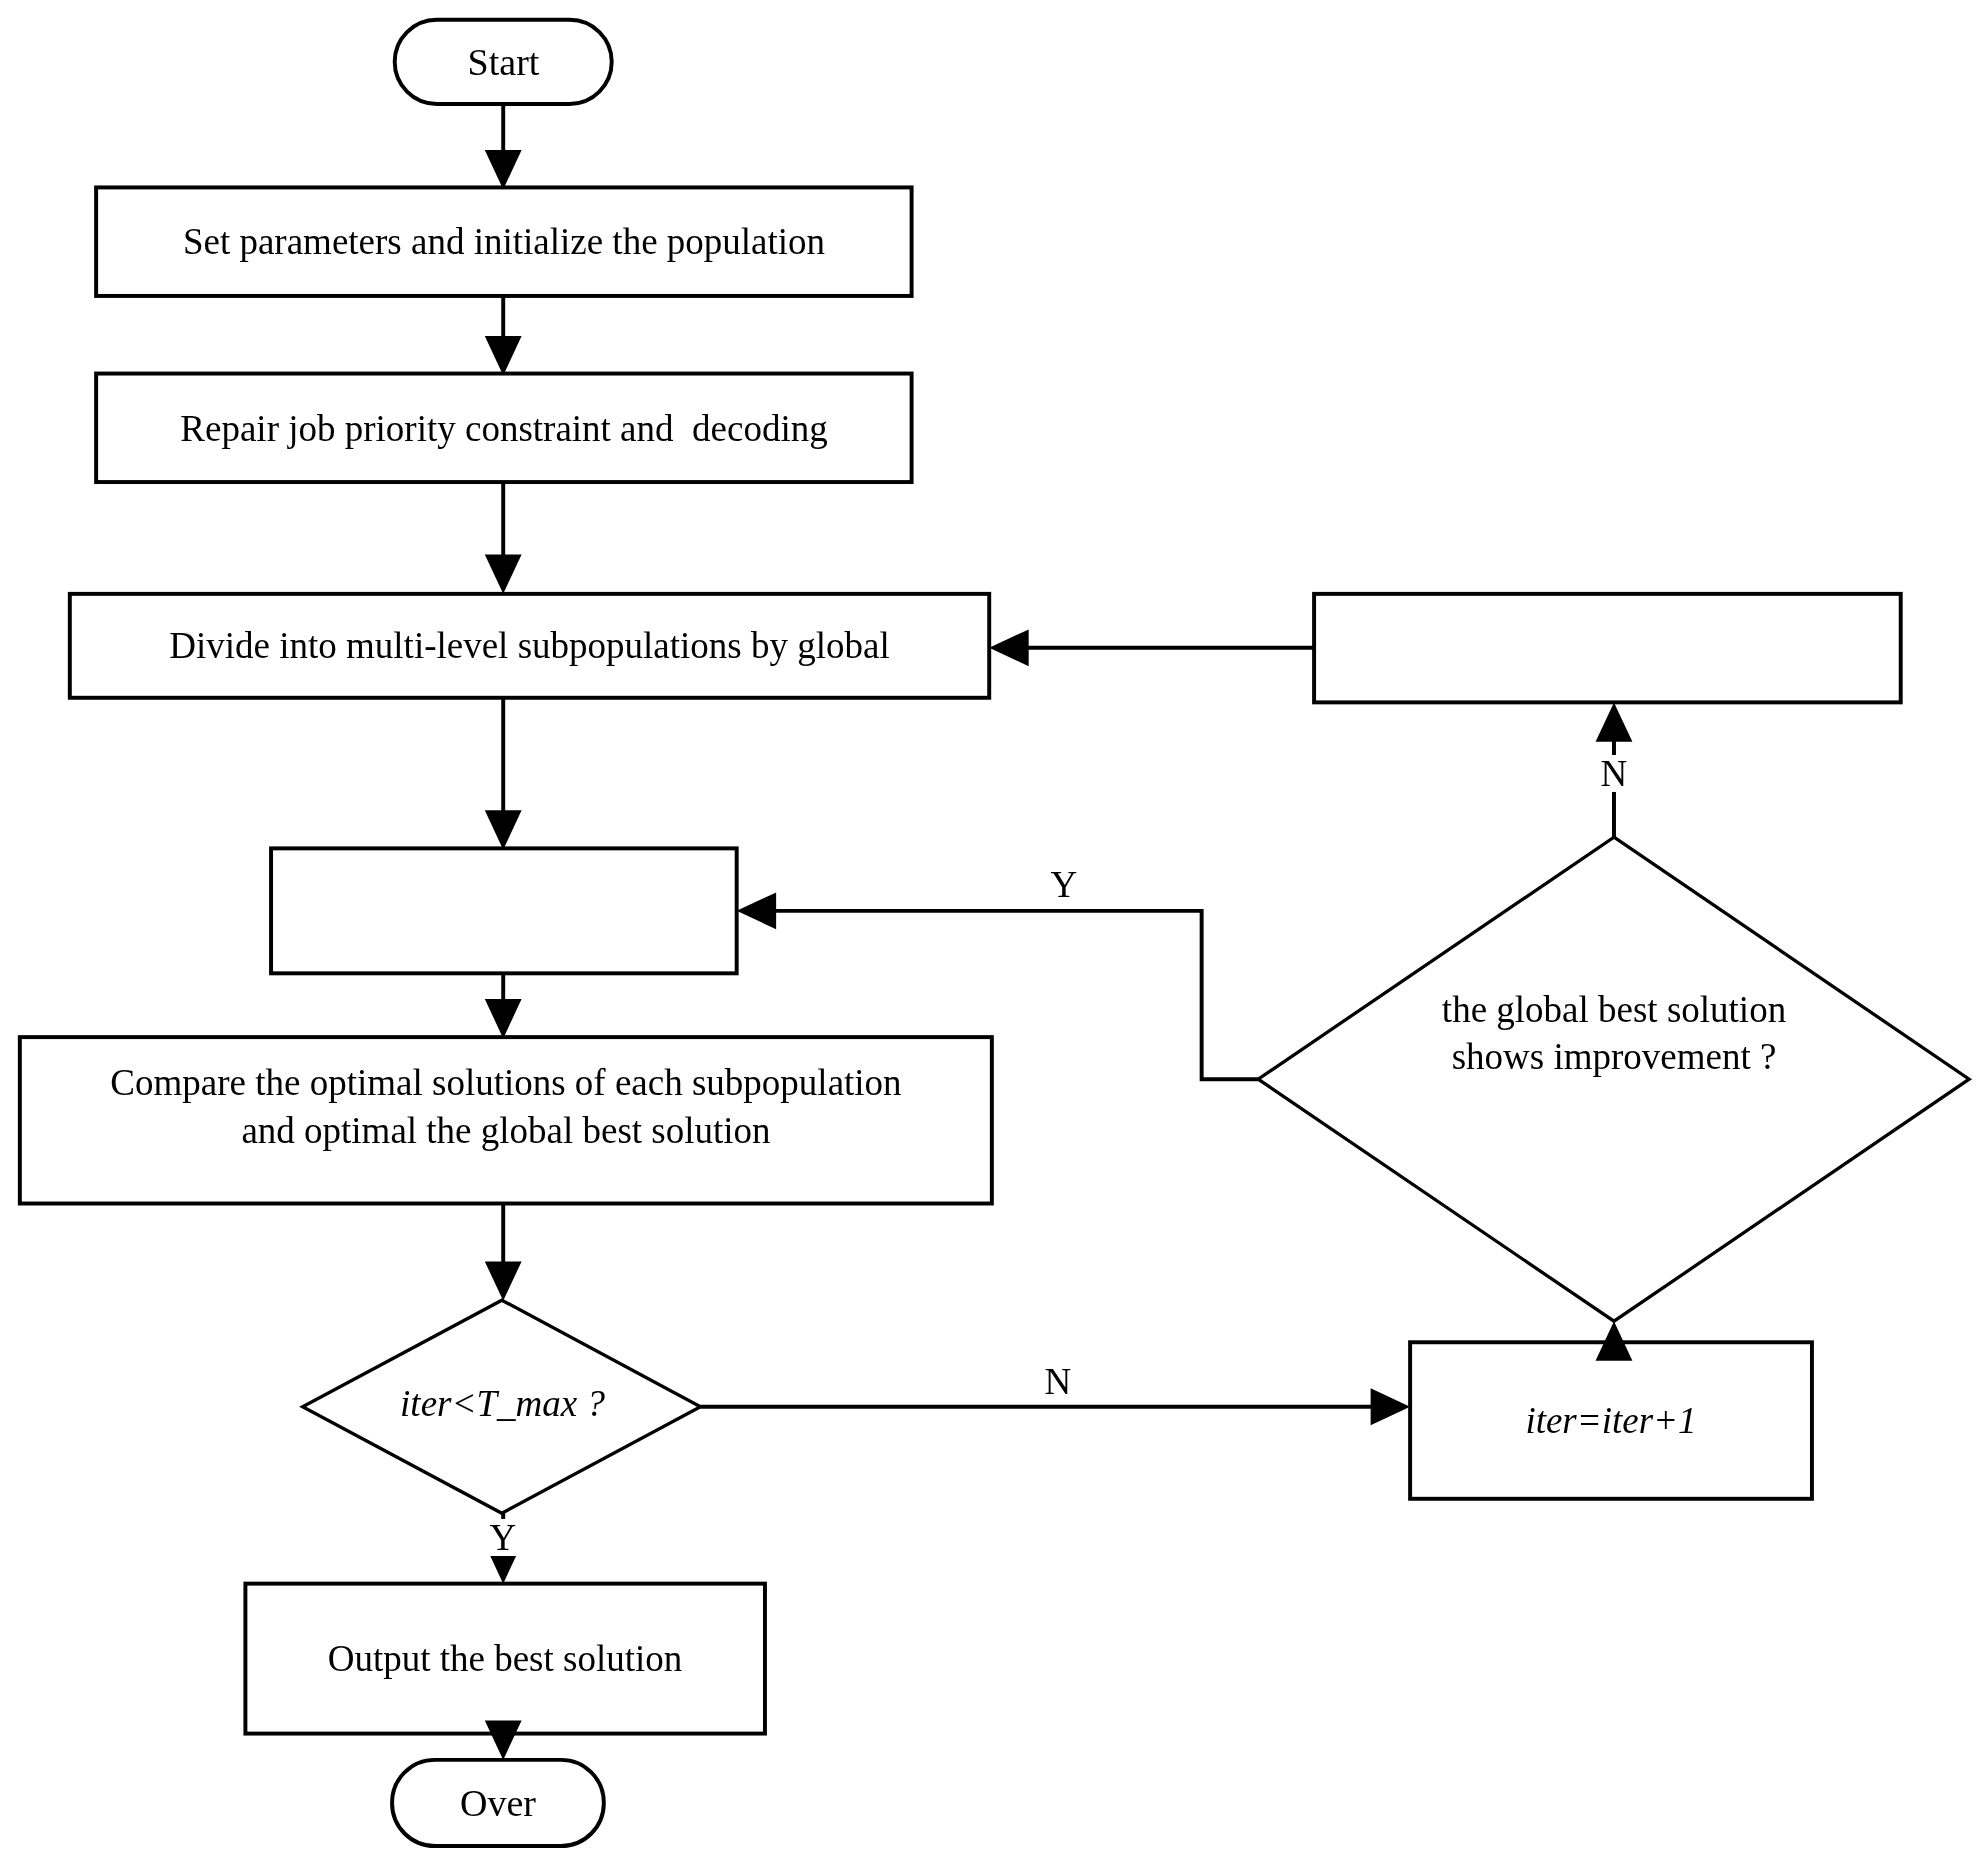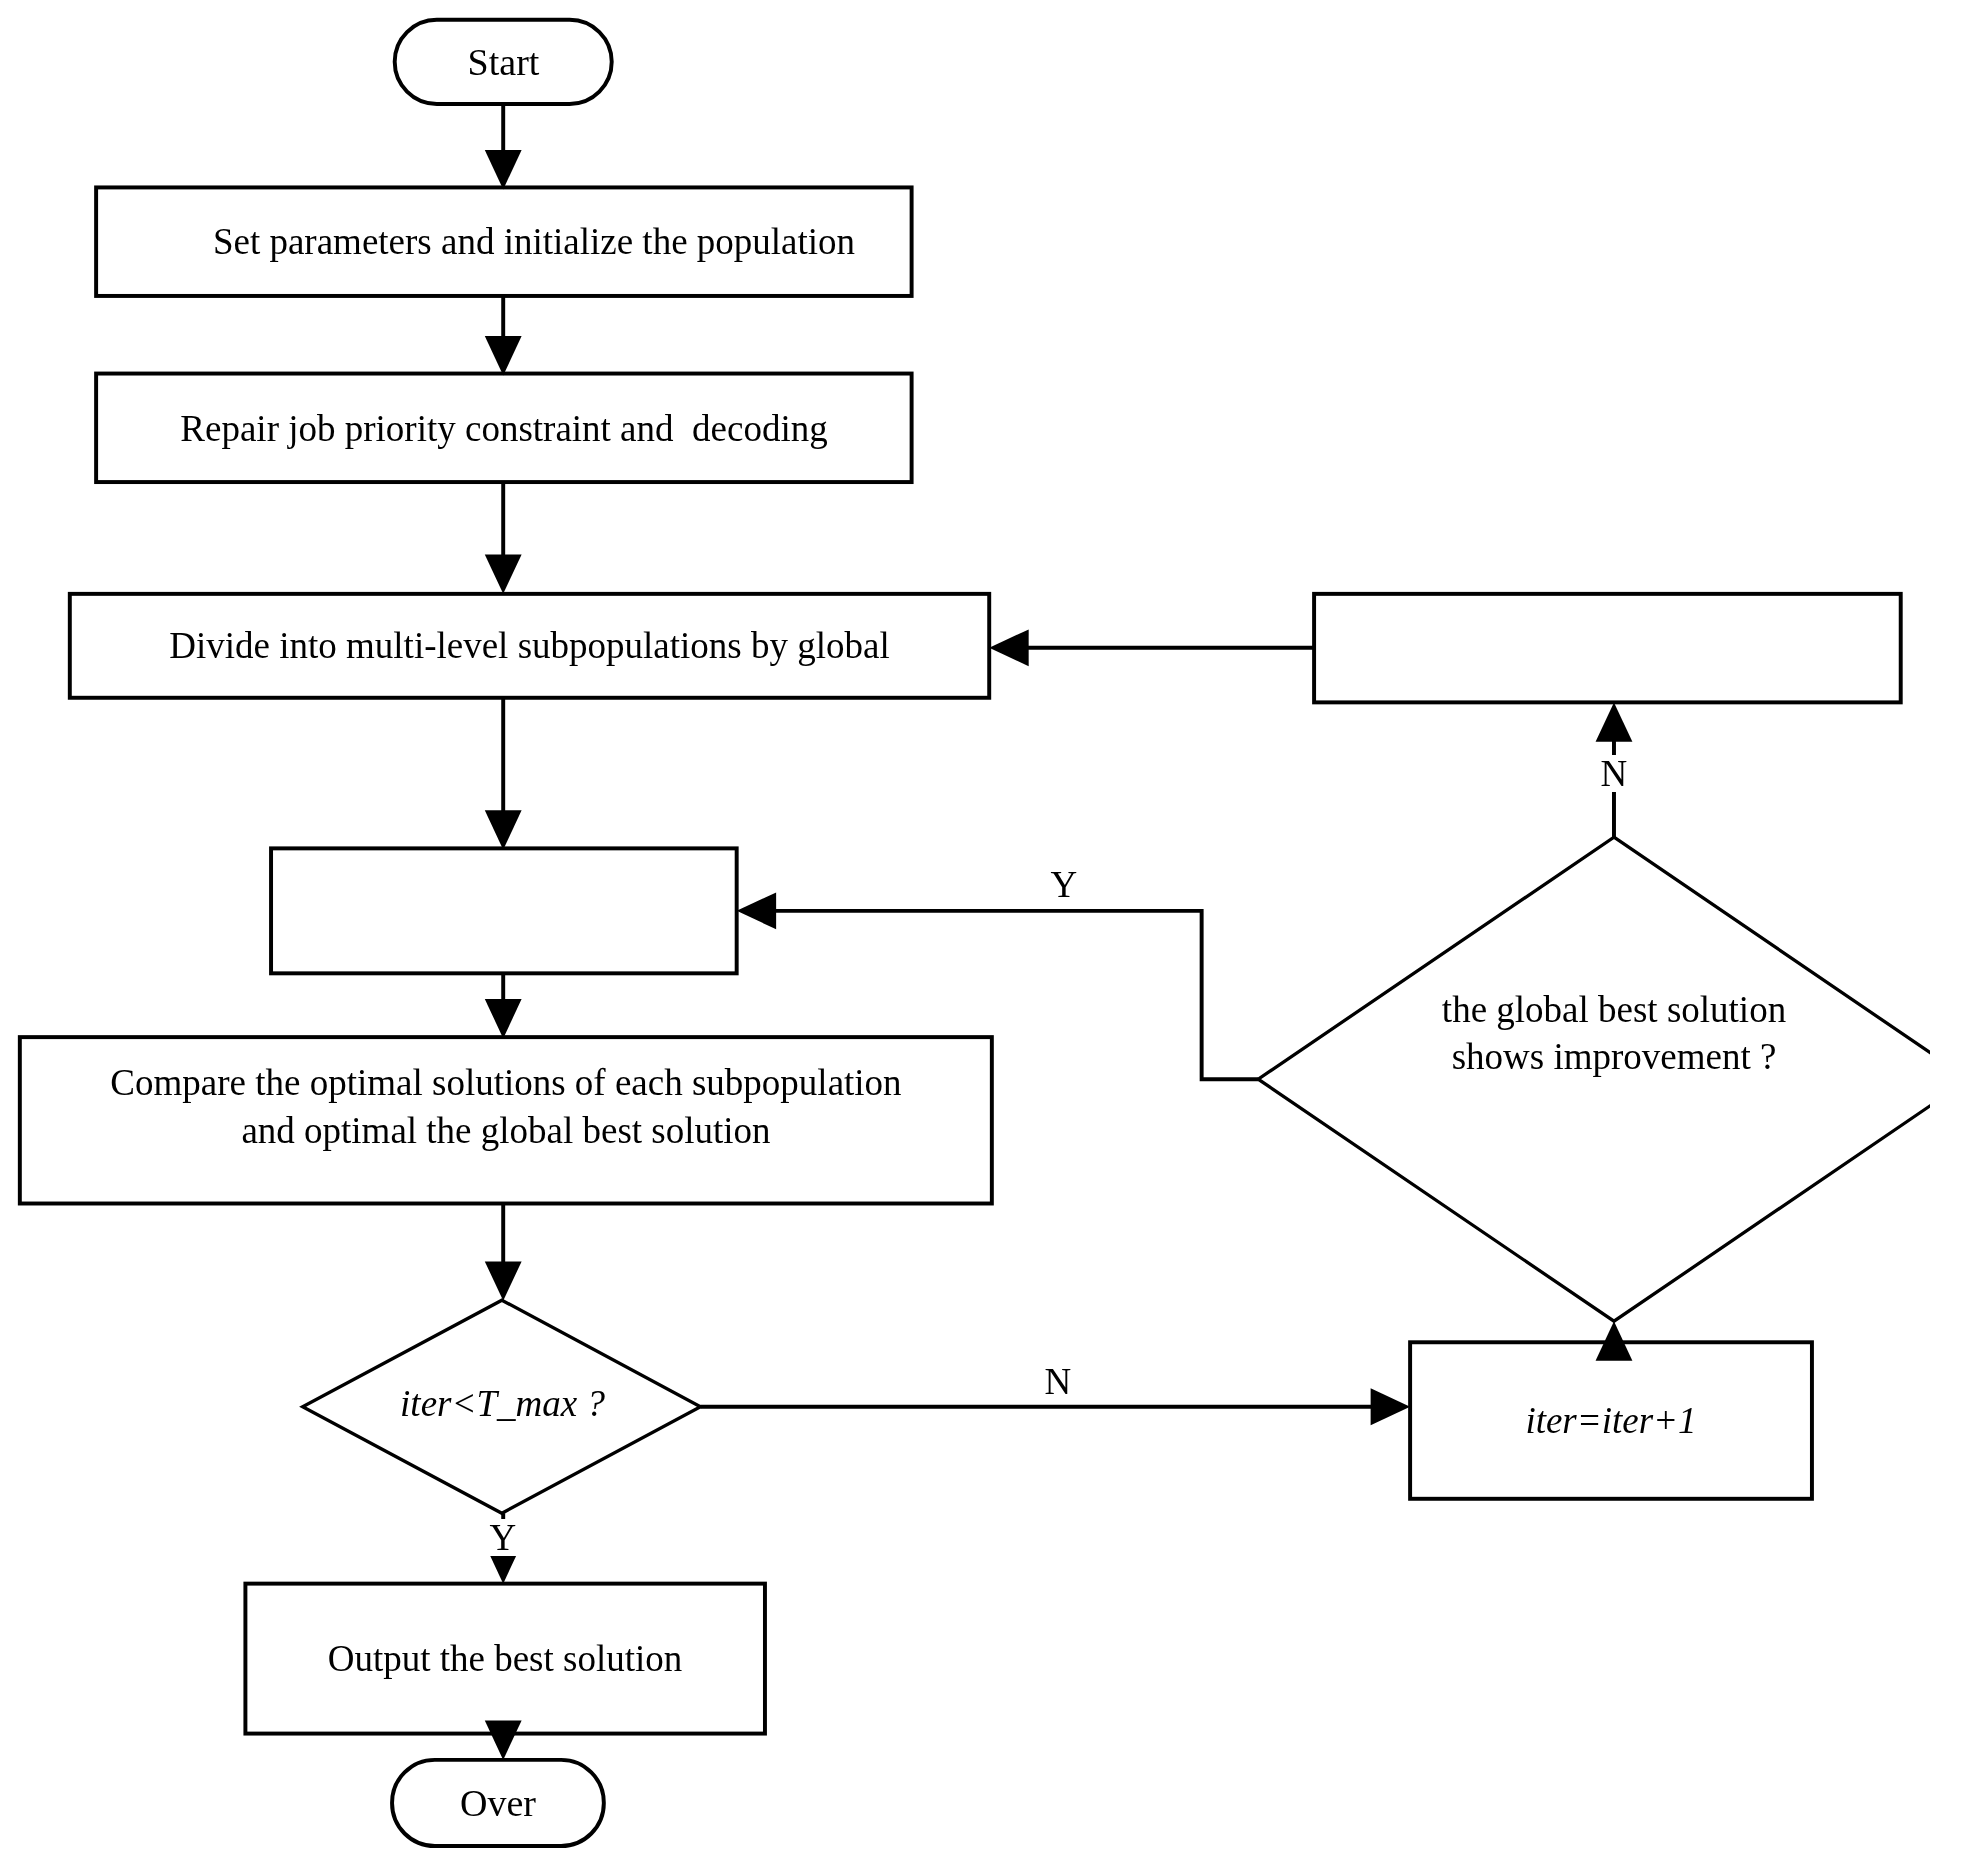--- a/index.html
+++ b/index.html
@@ -7,20 +7,21 @@
     padding: 0;
     background: #ffffff;
   }
   #diagram-root {
     position: relative;
     width: 1930px;
     height: 1873px;
     background: #ffffff;
     font-family: "Liberation Serif", "DejaVu Serif", serif;
     overflow: hidden;
+    padding-left: 45px;
   }
   svg.flow-canvas {
     position: absolute;
     top: 0;
     left: 0;
     width: 1985px;
     height: 1873px;
   }
   .shape-outline {
     fill: #ffffff;
@@ -135,21 +136,21 @@
     <line class="conn-line" x1="1998" y1="985" x2="1534" y2="985"></line>
     <polygon class="conn-arrowhead" points="1504,985 1564,957 1564,1013"></polygon>
 
     <polyline class="conn-line" points="1913,1641 1827,1641 1827,1385 1150,1385"></polyline>
     <polygon class="conn-arrowhead" points="1120,1385 1180,1357 1180,1413"></polygon>
 
   </svg>
 
   <div class="node-text" style="left:395px; top:20px; width:217px; height:84px; font-size:38px;">Start</div>
 
-  <div class="node-text" style="left:96px; top:187px; width:816px; height:109px;margin-left:30px;">Set parameters and initialize the population</div>
+  <div class="node-text" style="left:96px; top:187px; width:816px; height:109px;">Set parameters and initialize the population</div>
 
   <div class="node-text" style="left:96px; top:374px; width:816px; height:109px;">Repair job priority constraint and  decoding</div>
 
   <div class="node-text" style="left:70px; top:594px; width:919px; height:104px;">Divide into multi-level subpopulations by global</div>
 
 
 
   <div class="node-text" style="left:1285px; top:987px; width:658px; height:45px;">the global best solution</div>
   <div class="node-text" style="left:1285px; top:1034px; width:658px; height:45px;">shows improvement ?</div>
 

